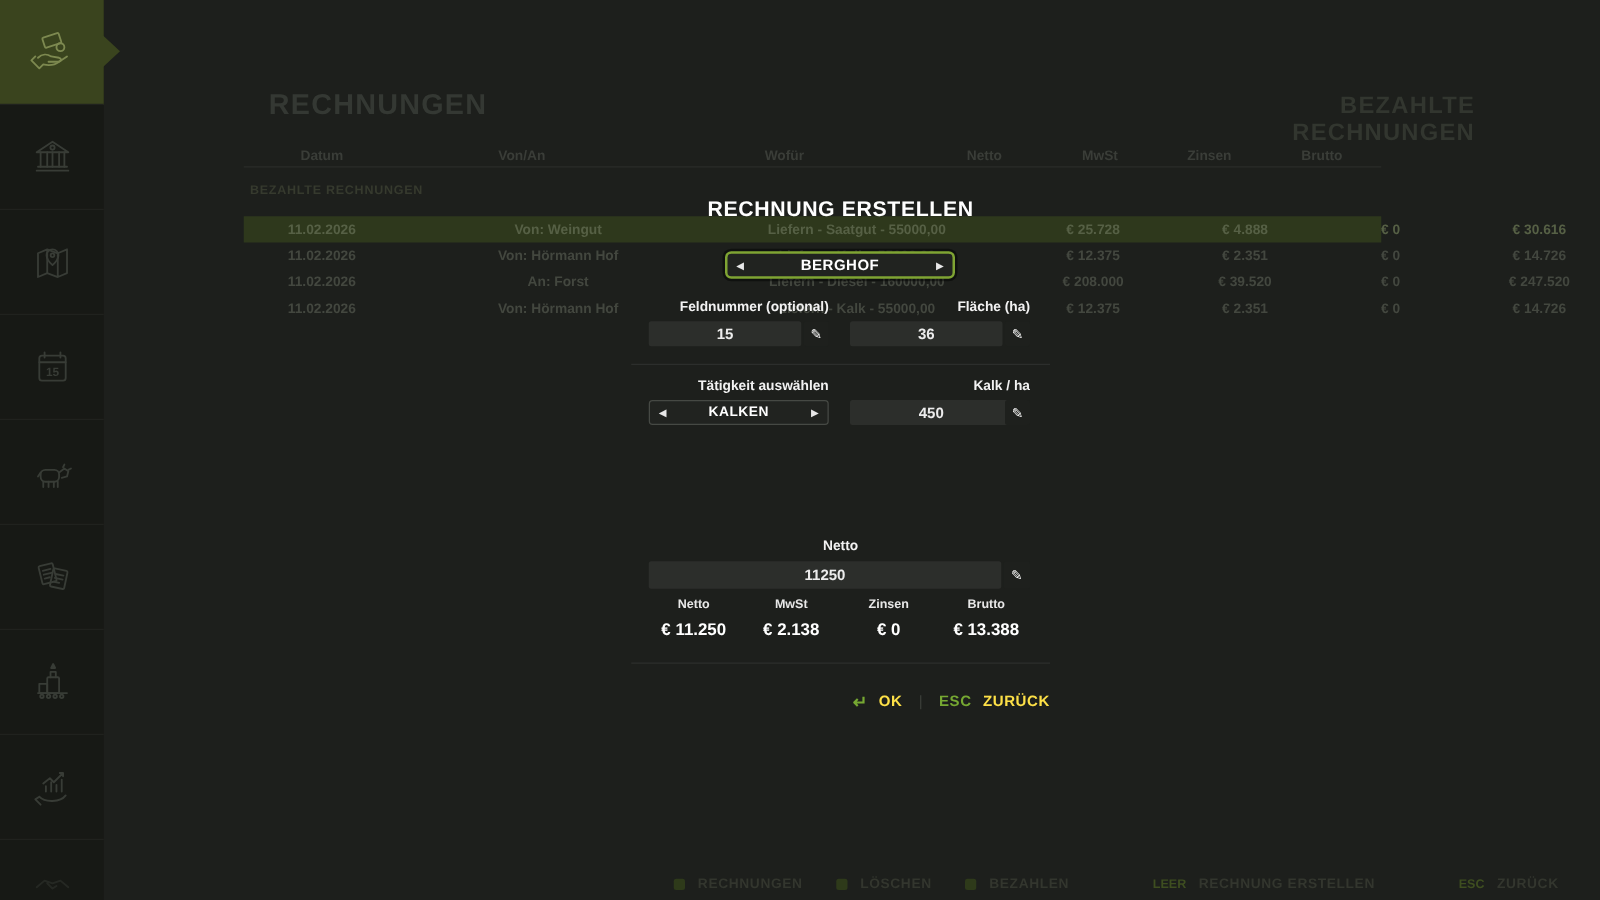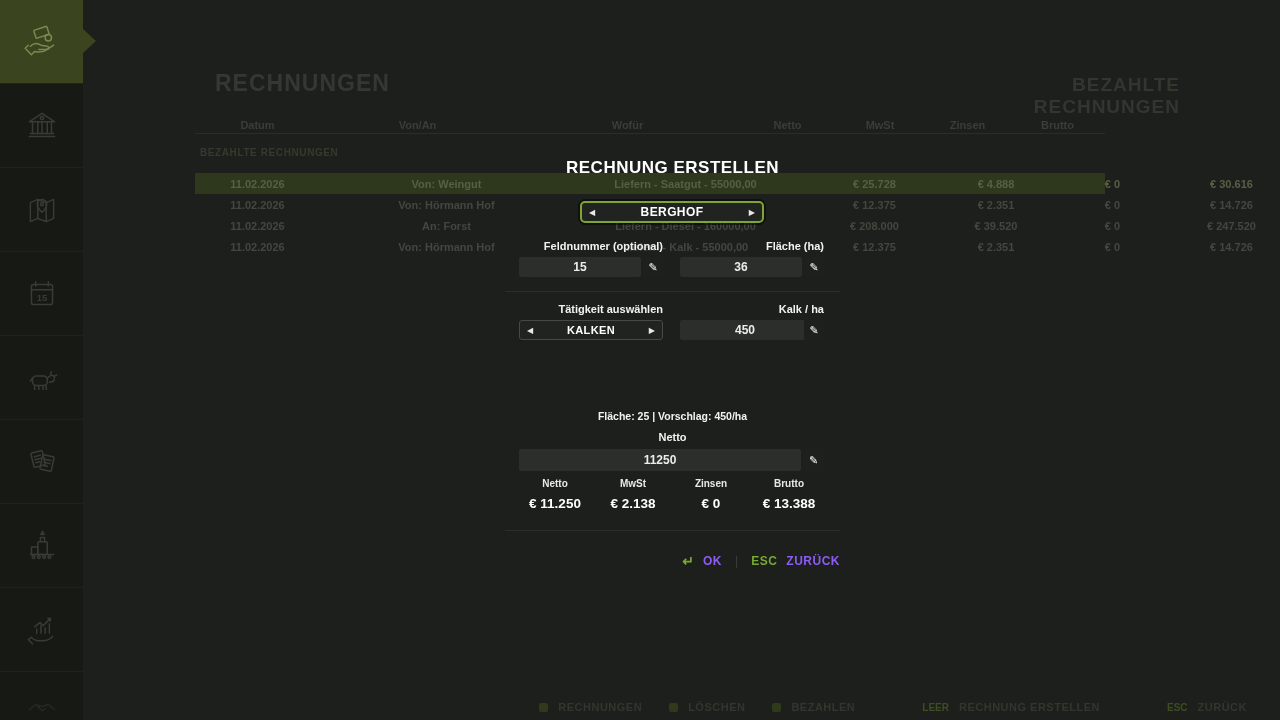--- a/index.html
+++ b/index.html
@@ -54,21 +54,21 @@
   .netto-label{position:absolute;left:505px;top:431px;width:335px;text-align:center;
     font-size:11px;font-weight:bold;color:#f2f2f2;}
   .summary{position:absolute;left:516px;top:478px;width:312px;display:grid;
     grid-template-columns:repeat(4,1fr);text-align:center;}
   .summary .slabel{font-size:10px;font-weight:bold;color:#e8e8e8;}
   .summary .svalue{margin-top:7px;font-size:13.5px;font-weight:bold;color:#fff;white-space:nowrap;}
   .dlg-buttons{position:absolute;left:505px;top:551px;width:335px;height:20px;
     display:flex;align-items:center;justify-content:flex-end;gap:13px;}
   .btn{display:flex;align-items:center;gap:9px;cursor:pointer;}
   .key-green{color:#76a832;font-weight:bold;font-size:12px;letter-spacing:.5px;}
-  .btn-label{color:#8b5cf6;font-weight:bold;font-size:12px;letter-spacing:.5px;}
+  .btn-label{color:#fde047;font-weight:bold;font-size:12px;letter-spacing:.5px;}
   .btn-div{color:#3c3e3a;font-size:12px;}
   .return-ico{color:#76a832;font-size:14px;font-weight:bold;}
   
   .bottombar{position:absolute;left:83px;right:0;top:694px;height:26px;
     display:flex;align-items:center;justify-content:flex-end;gap:27px;padding-right:33px;}
   .bb-item{display:flex;align-items:center;gap:10px;}
   .bb-label{font-size:11px;font-weight:bold;letter-spacing:.5px;color:#33362e;}
   .bb-key{font-size:10px;font-weight:bold;color:#3e4e20;margin-left:40px;}
   .bb-glyph{width:9px;height:9px;border-radius:2px;background:#2e3a1a;}
 </style>
@@ -241,21 +241,20 @@
     <span class="sel-value">KALKEN</span>
     <span class="sel-arrow">▶</span>
   </div>
   <div class="inputbox" style="left:680px;top:320px;width:130px">
     <span>450</span>
   </div>
   <div class="pencilbtn" style="left:804px;top:320px">
     <span>✎</span>
   </div>
 
-  <div class="suggestion">Fläche: 25 | Vorschlag: 450/ha</div>
   <div class="netto-label">Netto</div>
 
   <div class="inputbox" style="left:519px;top:449px;width:282px;height:22px">
     <span>11250</span>
   </div>
   <div class="pencilbtn" style="left:803px;top:449px;width:21px;height:22px">
     <span>✎</span>
   </div>
 
   <div class="summary">

